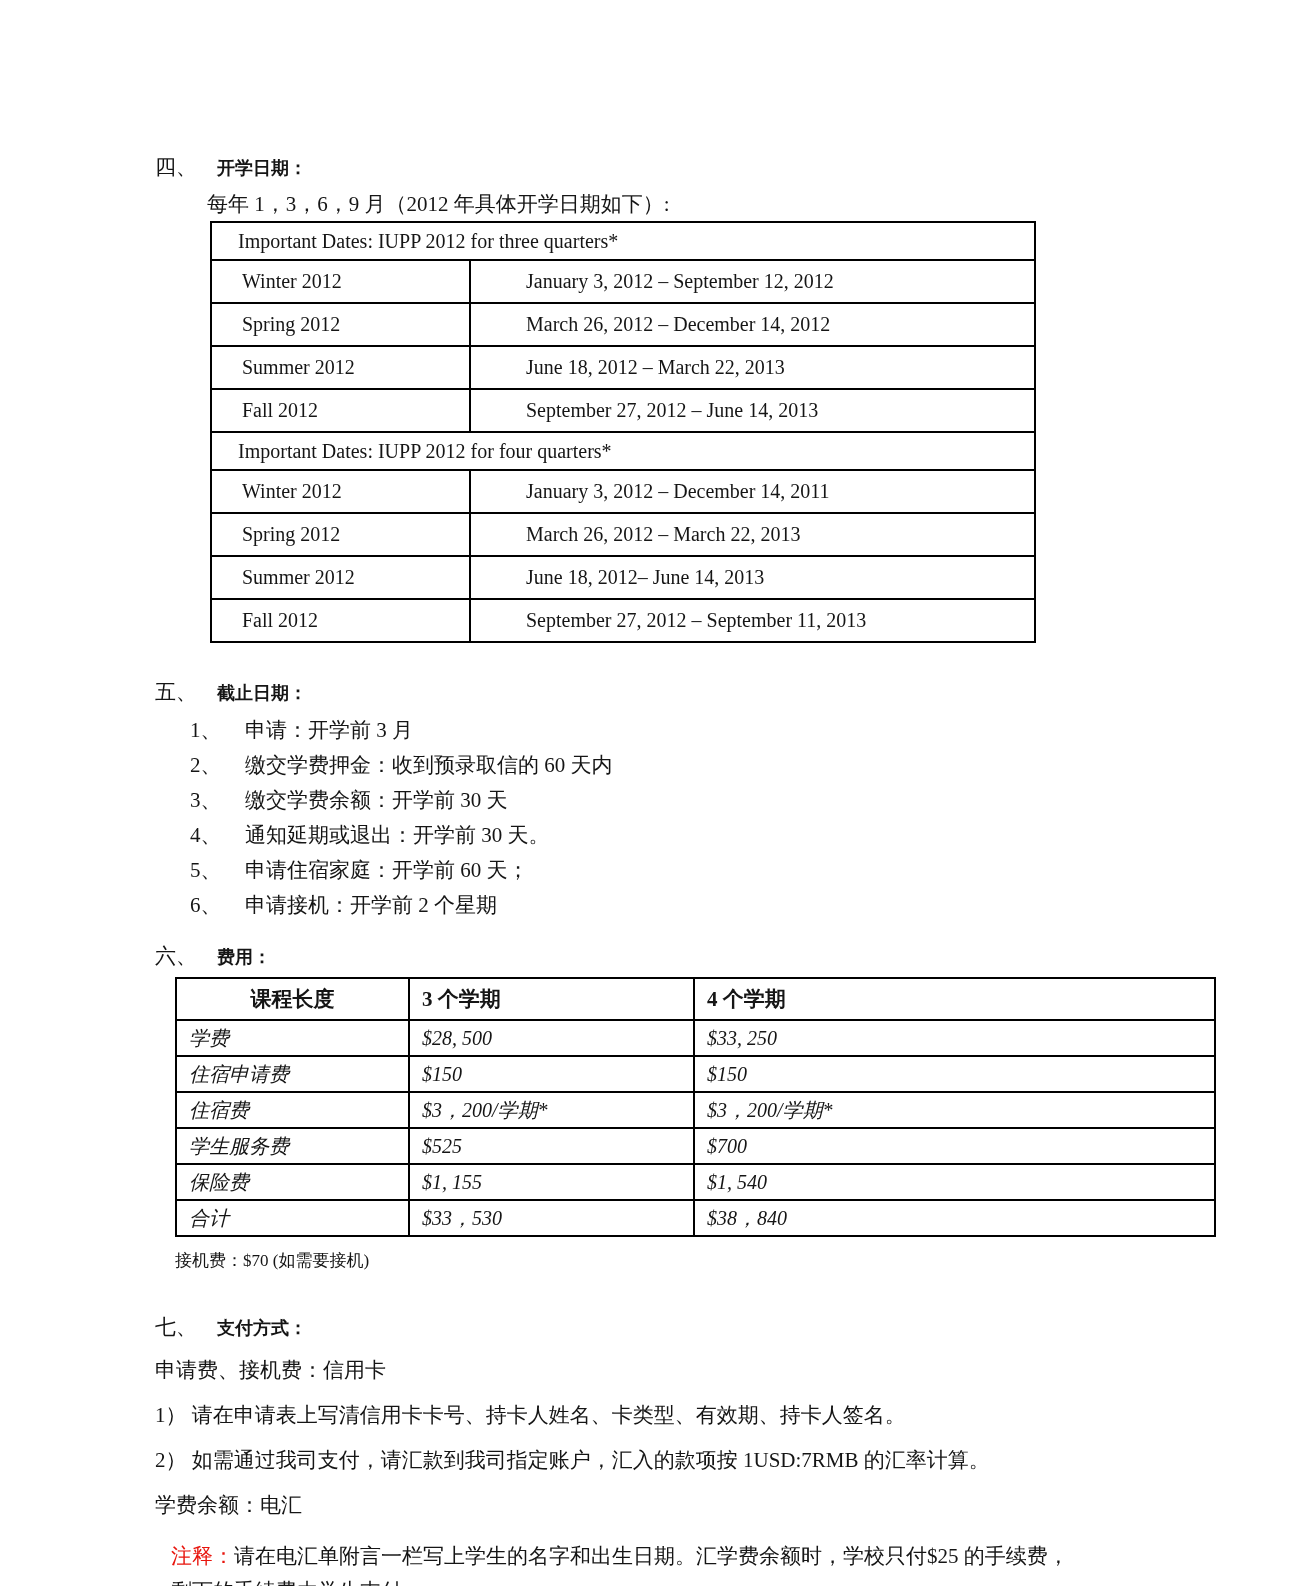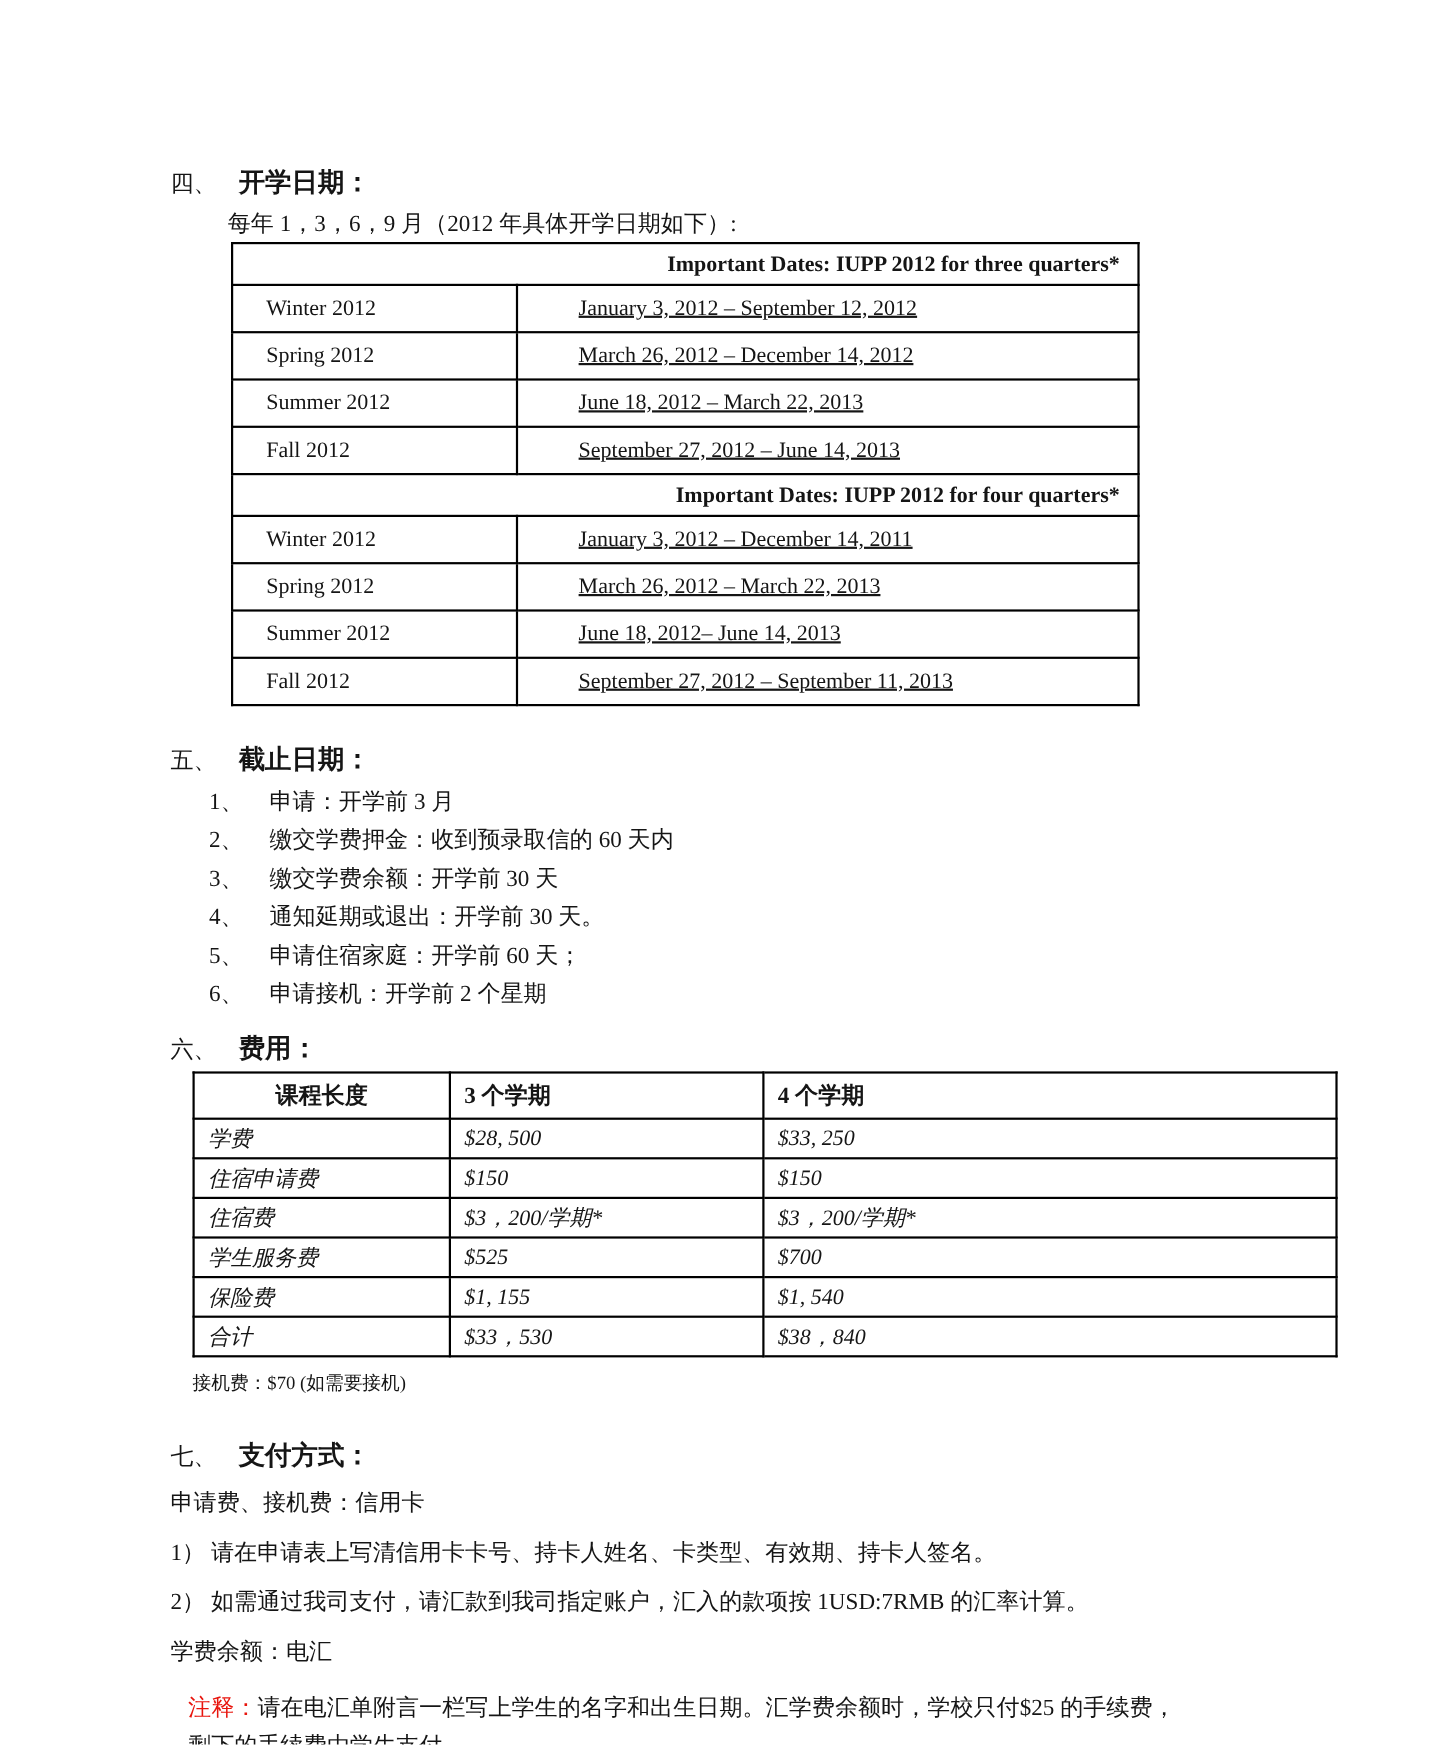--- a/index.html
+++ b/index.html
@@ -6,32 +6,32 @@
   body {
     width:1300px; height:1586px; overflow:hidden;
     font-family:"Liberation Serif","DejaVu Serif",serif;
     color:#151515;
   }
   .doc { padding:152px 120px 0 155px; box-sizing:border-box; }
 
   
   .sec-head { display:flex; align-items:baseline; font-size:21px; line-height:30px; }
   .sec-head .num { width:62px; flex:0 0 62px; }
-  .sec-head .title { font-weight:bold; font-size:24px; }
+  .sec-head .title { font-weight:bold; font-size:18px; }
 
   
   .intro { margin:6px 0 2px 52px; font-size:21px; line-height:30px; }
 
   
   table.dates { border-collapse:collapse; margin-left:55px; width:826px; table-layout:fixed; }
   table.dates td { border:2px solid #000; font-size:20px; vertical-align:middle; }
-  table.dates td.ghead { font-weight:bold; height:36px; padding:0 16px 0 26px;text-align:right; }
+  table.dates td.ghead { font-weight:normal; height:36px; padding:0 16px 0 26px; }
   table.dates td.term { height:41px; padding:0 17px 0 30px; }
   table.dates col.c1 { width:259px; }
-  table.dates td.dval { padding:0 0 0 55px;text-decoration:underline; }
+  table.dates td.dval { padding:0 0 0 55px; }
 
   
   .dl { margin:5px 0 0 35px; }
   .dl-item { display:flex; font-size:21px; line-height:35px; }
   .dl-item .inum { width:55px; flex:0 0 55px; }
 
   
   table.fees { border-collapse:collapse; margin:5px 0 0 20px; width:1041px; table-layout:fixed; }
   table.fees col.f1 { width:233px; }
   table.fees col.f2 { width:285px; }

